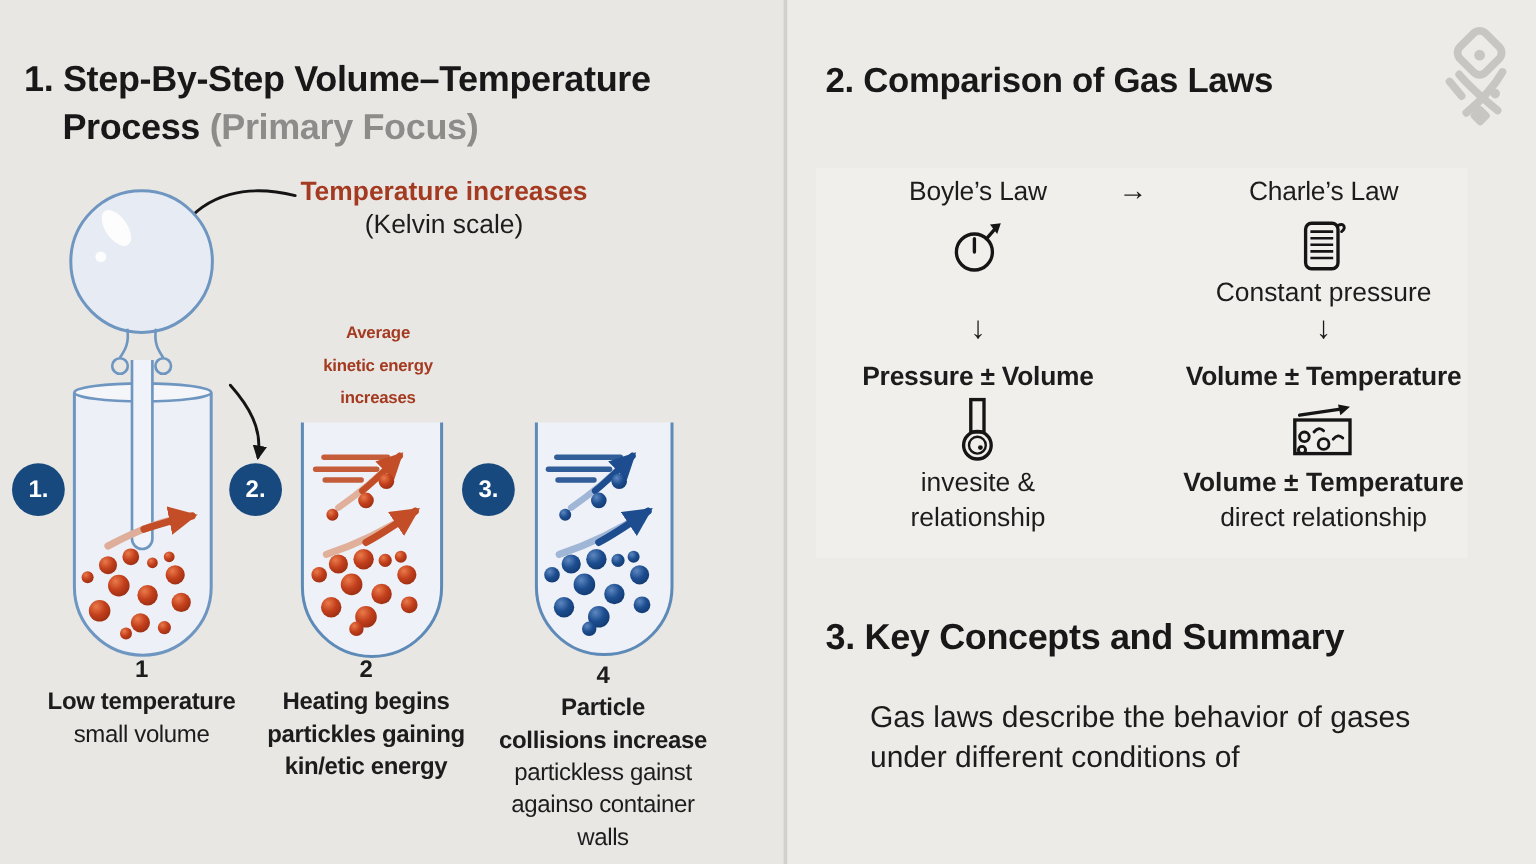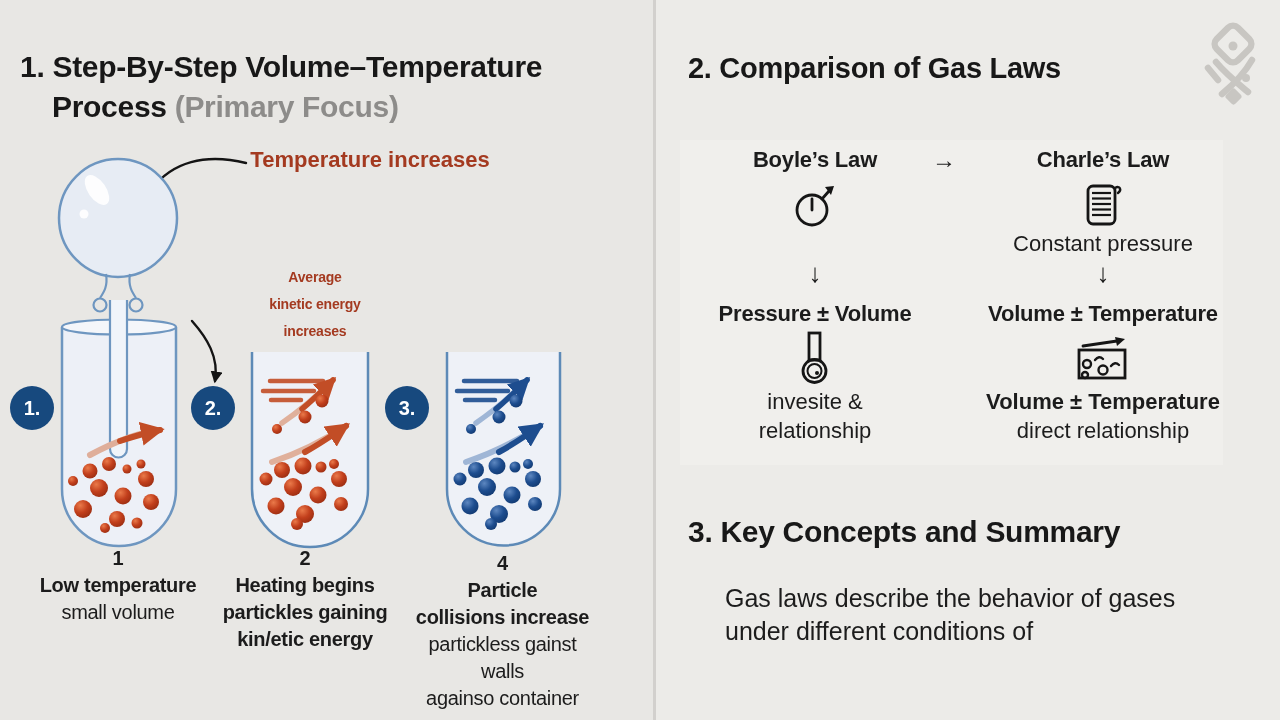--- a/index.html
+++ b/index.html
@@ -19,21 +19,21 @@
   .red{color:var(--red);}
   .anno-big{font-size:22px;font-weight:bold;line-height:27px;}
   .anno{font-size:14px;font-weight:bold;line-height:27px;letter-spacing:-0.2px;}
   .anno-sub{font-size:22px;font-weight:normal;line-height:27px;color:#1c1c1c;}
   .step{font-size:20px;line-height:27px;letter-spacing:-0.3px;}
   .badge{width:44px;height:44px;border-radius:50%;background:var(--navy);color:#fff;
          font-size:20px;font-weight:bold;display:flex;align-items:center;justify-content:center;}
   .bg-right{left:656px;top:0;width:624px;height:720px;background:var(--bg-right);}
   .divider{left:653px;top:0;width:3px;height:720px;background:rgba(110,108,102,0.18);}
   .panel{left:680px;top:140px;width:543px;height:325px;background:var(--panel);}
-  .law{font-size:22px;font-weight:bold;letter-spacing:-0.2px;}
+  .law{font-size:22px;font-weight:normal;letter-spacing:-0.2px;}
   .cond{font-size:22px;}
   .rel{font-size:22px;font-weight:bold;letter-spacing:-0.2px;}
   .res{font-size:22px;line-height:29px;}
   .darr{font-size:26px;font-weight:bold;}
   .col{width:250px;height:325px;top:140px;}
   .row{position:absolute;left:0;width:250px;text-align:center;white-space:nowrap;}
   .icon-row{display:flex;justify-content:center;}
   .body-text{font-size:25px;line-height:33px;}
   svg{display:block;}
 </style>
@@ -183,20 +183,21 @@
     </div>
   <div class="abs badge" style="left:191px;top:386px;">
     <span>2.</span>
     </div>
   <div class="abs badge" style="left:385px;top:386px;">
     <span>3.</span>
     </div>
 
   <div class="abs center" style="left:245px;top:146px;width:250px;">
     <div class="anno-big red nowrap">Temperature increases</div>
+    <div class="anno-sub nowrap">(Kelvin scale)</div>
   </div>
 
   <div class="abs center" style="left:215px;top:264px;width:200px;">
     <div class="anno red">Average</div>
     <div class="anno red nowrap">kinetic energy</div>
     <div class="anno red">increases</div>
   </div>
 
 
   <div class="abs center step" style="left:8px;top:545px;width:220px;">
@@ -210,22 +211,22 @@
     <div class="b nowrap">Heating begins</div>
     <div class="b nowrap">partickles gaining</div>
     <div class="b nowrap">kin/etic energy</div>
   </div>
 
   <div class="abs center step" style="left:395px;top:550px;width:215px;">
     <div class="b">4</div>
     <div class="b nowrap">Particle</div>
     <div class="b nowrap">collisions increase</div>
     <div class="nowrap">partickless gainst</div>
+    <div class="nowrap">againso container</div>
     <div class="nowrap">walls</div>
-    <div class="nowrap">againso container</div>
   </div>
 
   <div class="abs h1 nowrap" style="left:688px;top:48px;font-size:29px;">2. Comparison of Gas Laws</div>
 
   <svg class="abs" style="left:1196px;top:12px;" width="76" height="96" viewBox="0 0 76 96">
     <g stroke="#c8c6c2" fill="none" stroke-width="6.5" stroke-linecap="round" stroke-linejoin="round">
       <rect x="22" y="17" width="30" height="30" rx="7" transform="rotate(45 37 32)"></rect>
       <path d="M12 56 L22 68"></path>
       <path d="M20 50 C30 62 40 70 52 80"></path>
       <path d="M56 48 C48 62 38 72 26 82"></path>

